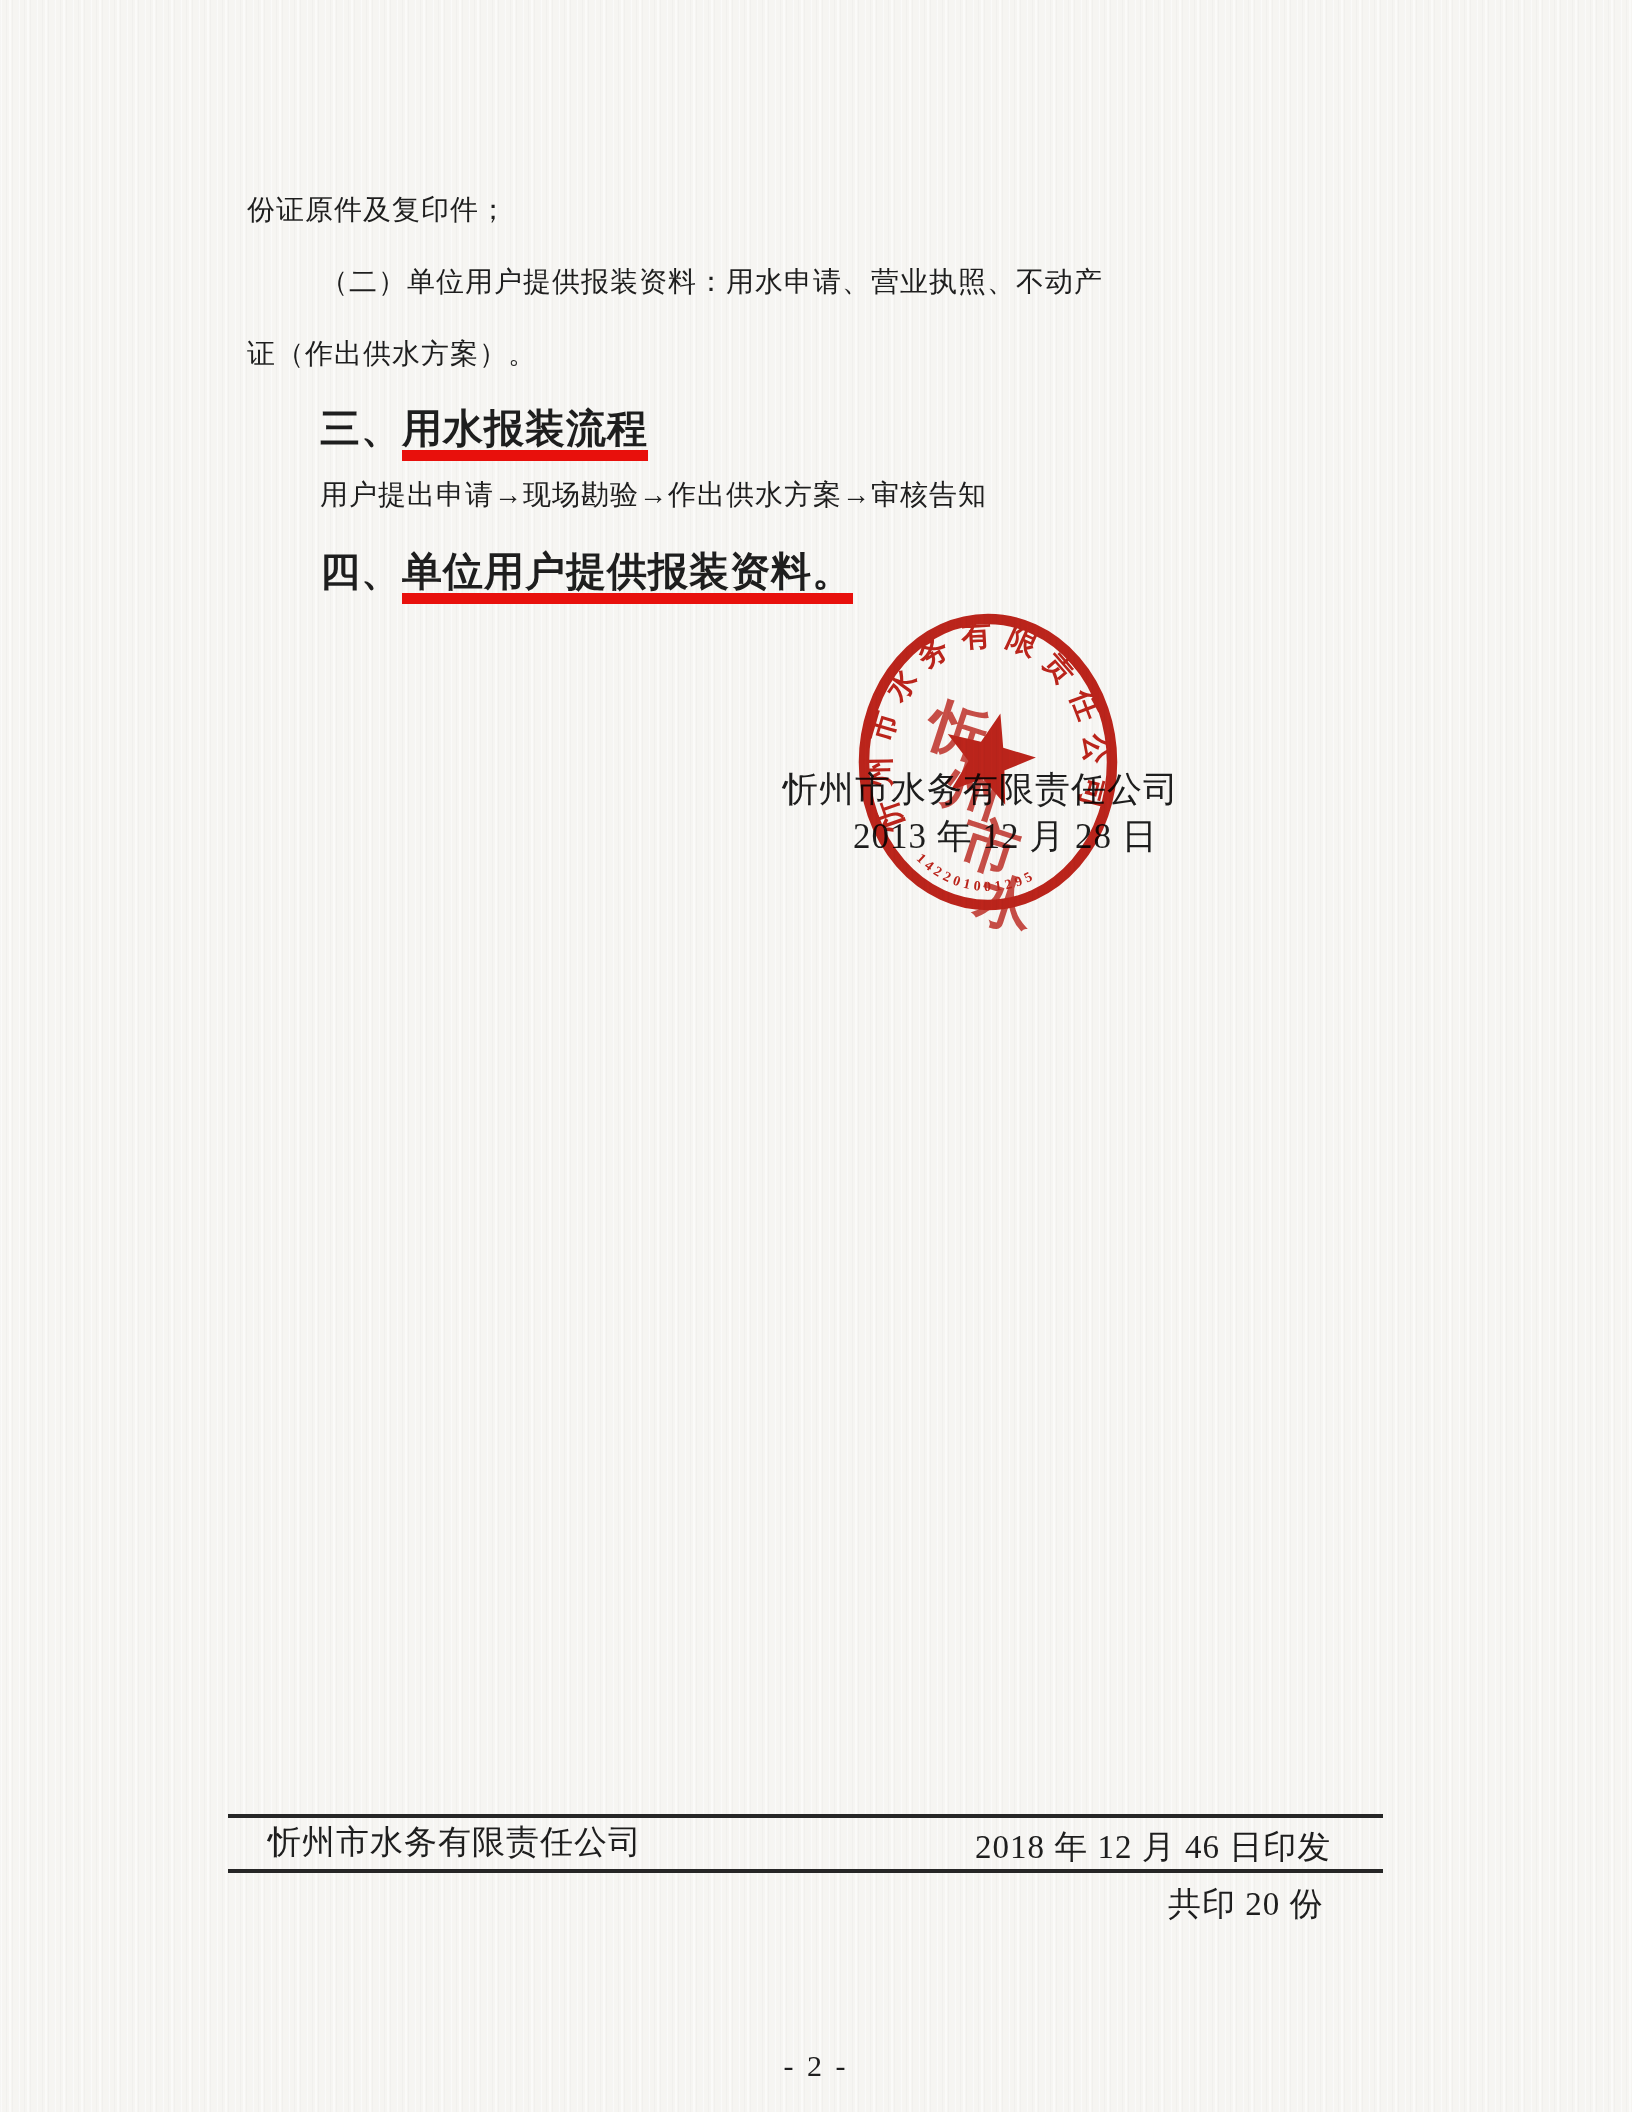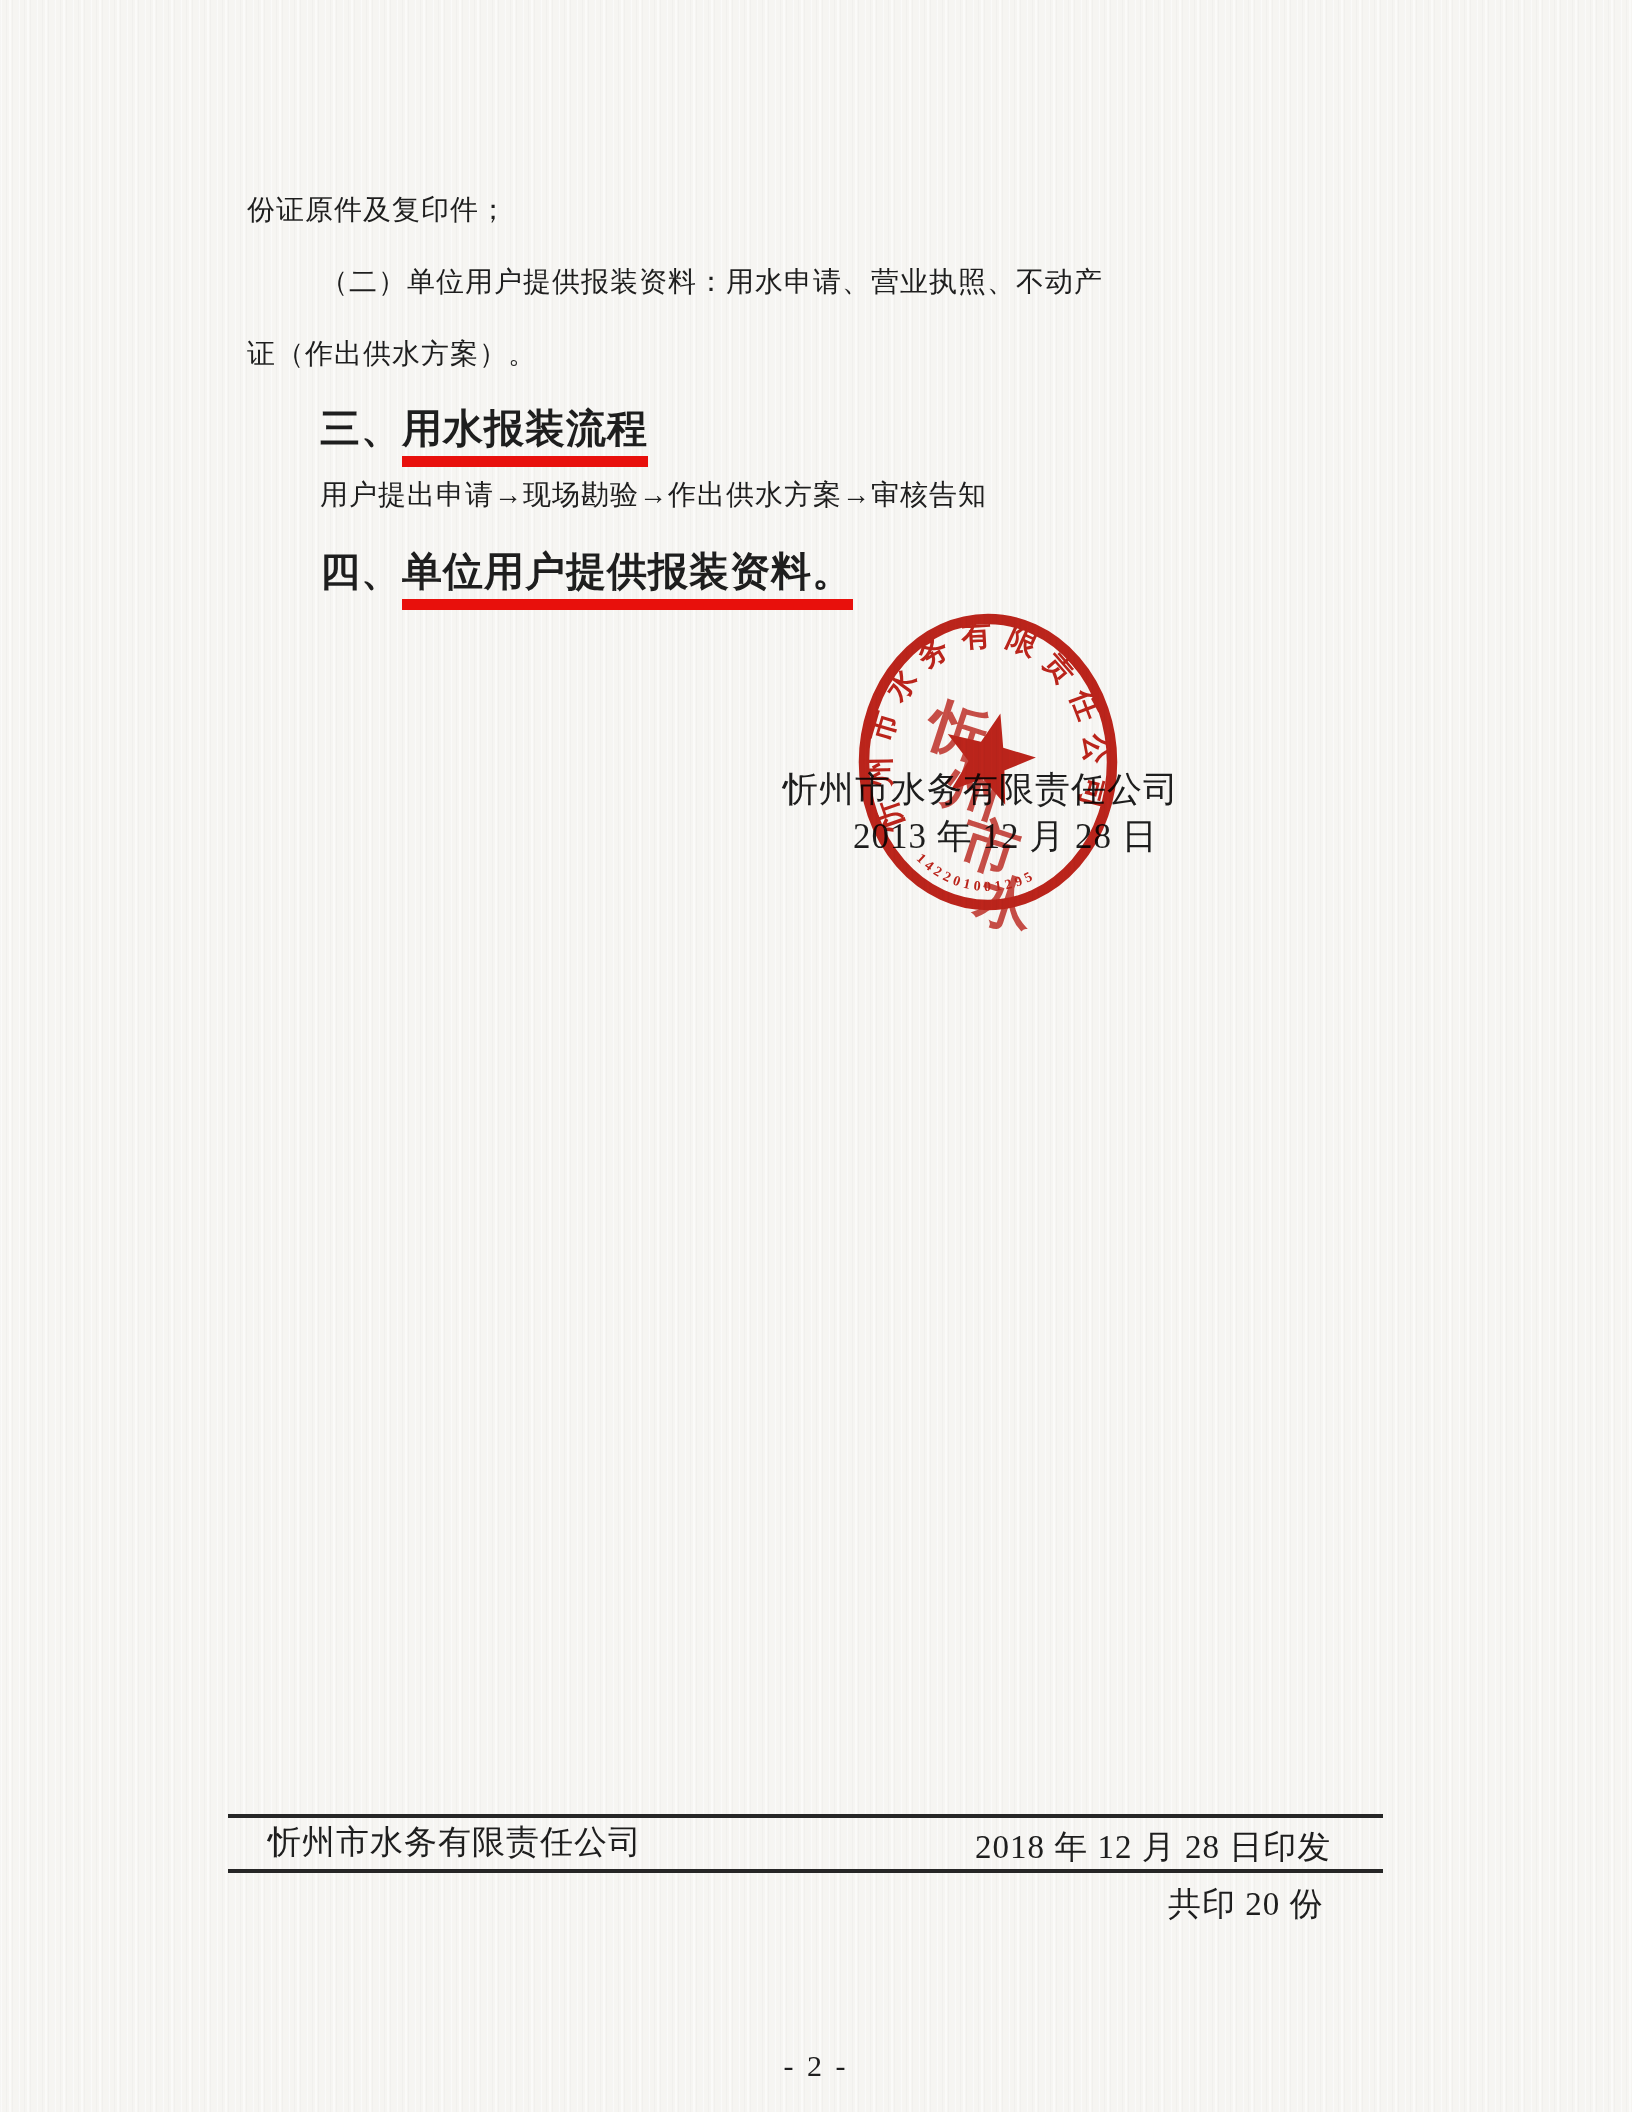--- a/index.html
+++ b/index.html
@@ -10,21 +10,21 @@
       repeating-linear-gradient(90deg, rgba(110,110,115,.035) 0 1px, rgba(0,0,0,0) 1px 6px),
       repeating-linear-gradient(90deg, rgba(255,255,255,.5) 0 2px, rgba(0,0,0,0) 2px 9px);
     font-family:"Liberation Serif","DejaVu Serif",serif;
     color:#1e1e1e;
   }
   .abs{position:absolute;white-space:nowrap;line-height:1;}
   .body-text{font-size:28px;letter-spacing:1px;}
   .heading{font-size:40px;font-weight:700;letter-spacing:1px;}
   .red-underline{
     display:inline-block;
-    padding-bottom:7px;
+    padding-bottom:1px;
     border-bottom:11px solid #e8100c;
   }
   .line1{left:247px;top:196px;}
   .line2{left:320px;top:268px;}
   .line3{left:247px;top:340px;}
   .h3{left:320px;top:409px;}
   .flow{left:320px;top:481px;}
   .h4{left:320px;top:552px;}
   .sig{font-size:35px;letter-spacing:1px;z-index:3;mix-blend-mode:multiply;}
   .sig-company{left:783px;top:772px;}
@@ -81,17 +81,17 @@
 
   <polygon fill="#c1251c" points="162.4,118.6 165.2,152.7 197.9,162.5 166.4,175.6 167.2,209.8 144.9,183.8 112.7,195.2 130.5,166.0 109.7,138.9 143.0,146.8"></polygon>
 
   <text fill="#c1251c" font-size="14" font-weight="700" letter-spacing="4">
     <textPath href="#arcBot" startOffset="2">142201001295</textPath>
   </text>
 </svg>
 
 <div class="abs rule rule-top"></div>
 <div class="abs footer-text f-issuer">忻州市水务有限责任公司</div>
-<div class="abs footer-text f-date">2018 年 12 月 28 日印发</div>
+<div class="abs footer-text f-date">2018 年 12 月 46 日印发</div>
 <div class="abs rule rule-bottom"></div>
 <div class="abs footer-text f-copies">共印 20 份</div>
 
 <div class="abs pagenum">- 2 -</div>
 
 </body></html>

